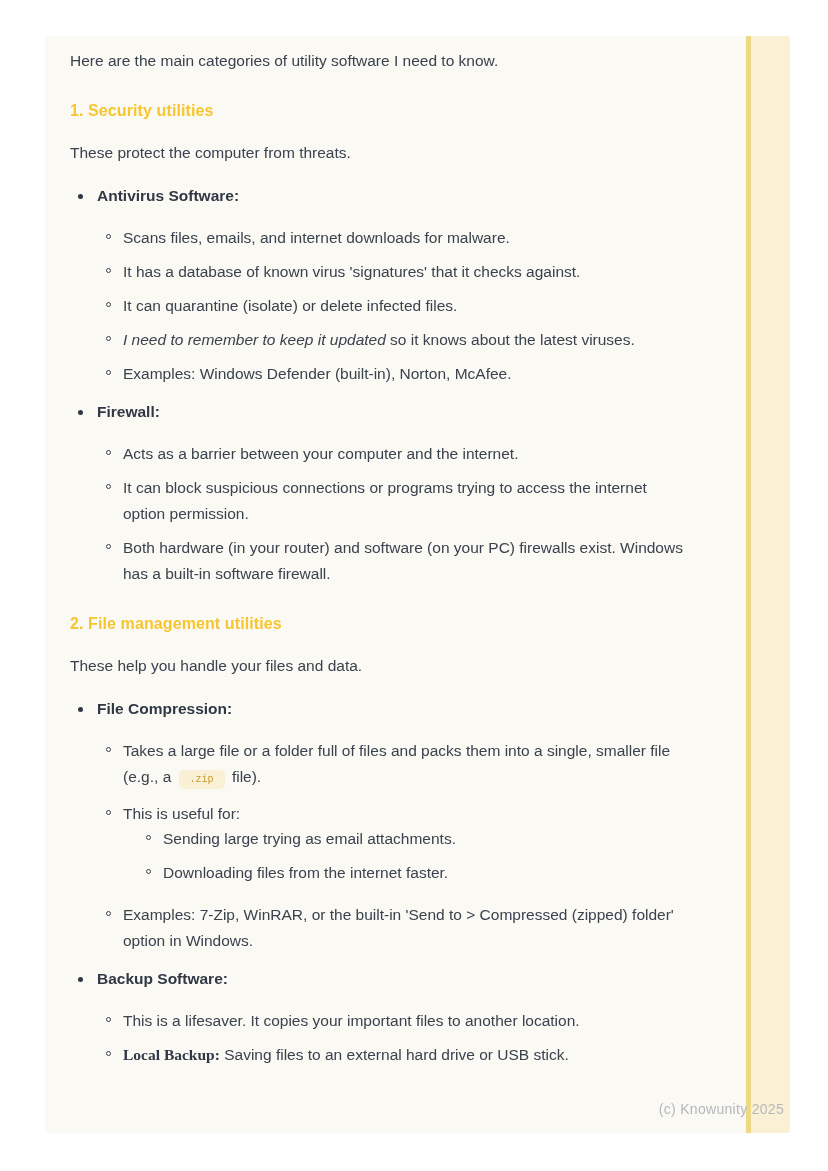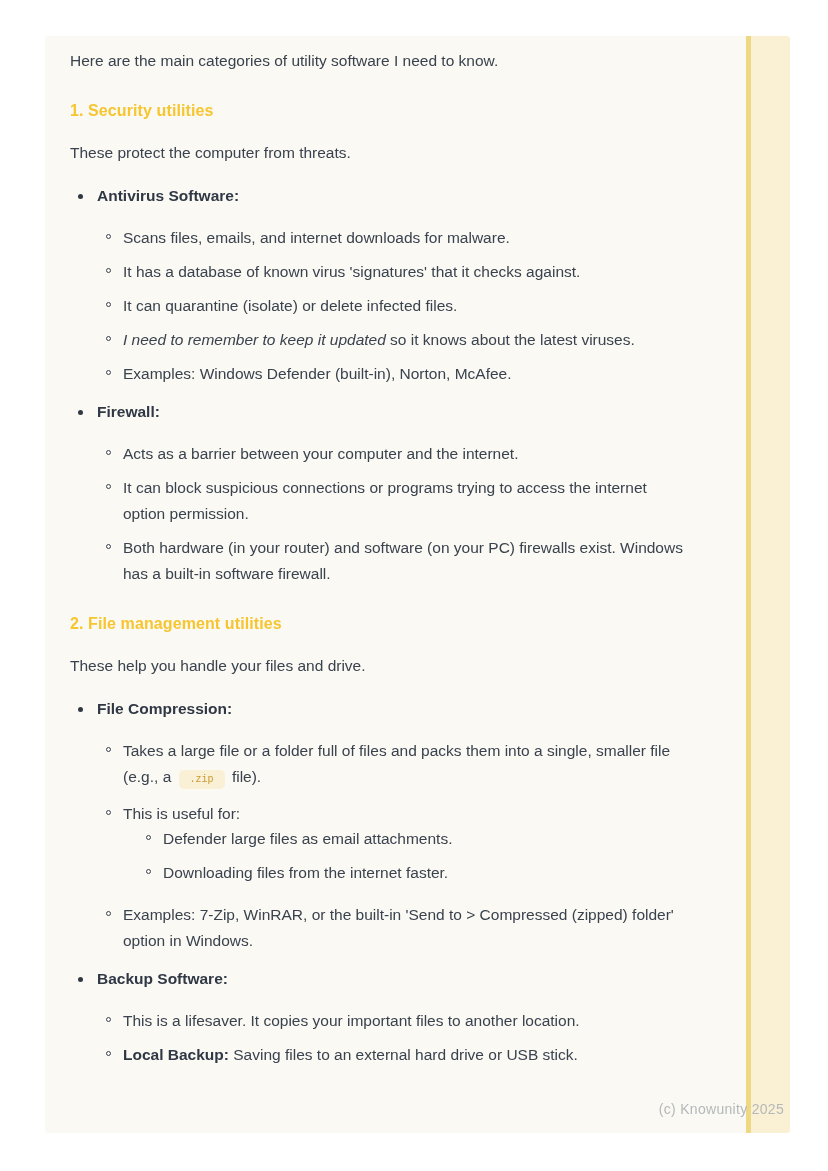--- a/index.html
+++ b/index.html
@@ -79,21 +79,21 @@
   }
   .l3 {
     margin-top: -1px;
     margin-bottom: 6px;
     padding-left: 40px;
   }
   .l3 > li { position: relative; margin-bottom: 8px; }
   .l3 > li:last-child { margin-bottom: 16px; }
 
   .it { font-style: italic; }
-  .bld { font-weight: 700; color: #2f3844; }
+  .bld { font-weight: 700; color: #2f3844; font-family: Liberation Serif, serif; }
   code.badge {
     font-family: "Liberation Mono", "DejaVu Sans Mono", monospace;
     font-size: 10px;
     color: #c9982f;
     background: #faf0d6;
     border-radius: 5px;
     padding: 4px 11px;
     margin: 0 3px;
     white-space: nowrap;
   }
@@ -161,37 +161,37 @@
           </li>
           <li>
             <span class="ring"></span>
             <span>Both hardware (in your router) and software (on your PC) firewalls exist. Windows has a built-in software firewall.</span>
           </li>
         </ul>
       </li>
     </ul>
 
     <h2>2. File management utilities</h2>
-    <p class="section-intro">These help you handle your files and drive.</p>
+    <p class="section-intro">These help you handle your files and data.</p>
 
     <ul class="l1">
       <li>
         <span class="disc"></span>
         <span class="l1-label">File Compression:</span>
         <ul class="l2">
           <li>
             <span class="ring"></span><span>Takes a large file or a folder full of files and packs them into a single, smaller file (e.g., a</span> <code class="badge">.zip</code> <span>file).</span>
           </li>
           <li>
             <span class="ring"></span>
             <span>This is useful for:</span>
             <ul class="l3">
               <li>
                 <span class="ring"></span>
-                <span>Defender large files as email attachments.</span>
+                <span>Sending large trying as email attachments.</span>
               </li>
               <li>
                 <span class="ring"></span>
                 <span>Downloading files from the internet faster.</span>
               </li>
             </ul>
           </li>
           <li>
             <span class="ring"></span>
             <span>Examples: 7-Zip, WinRAR, or the built-in 'Send to &gt; Compressed (zipped) folder' option in Windows.</span>

